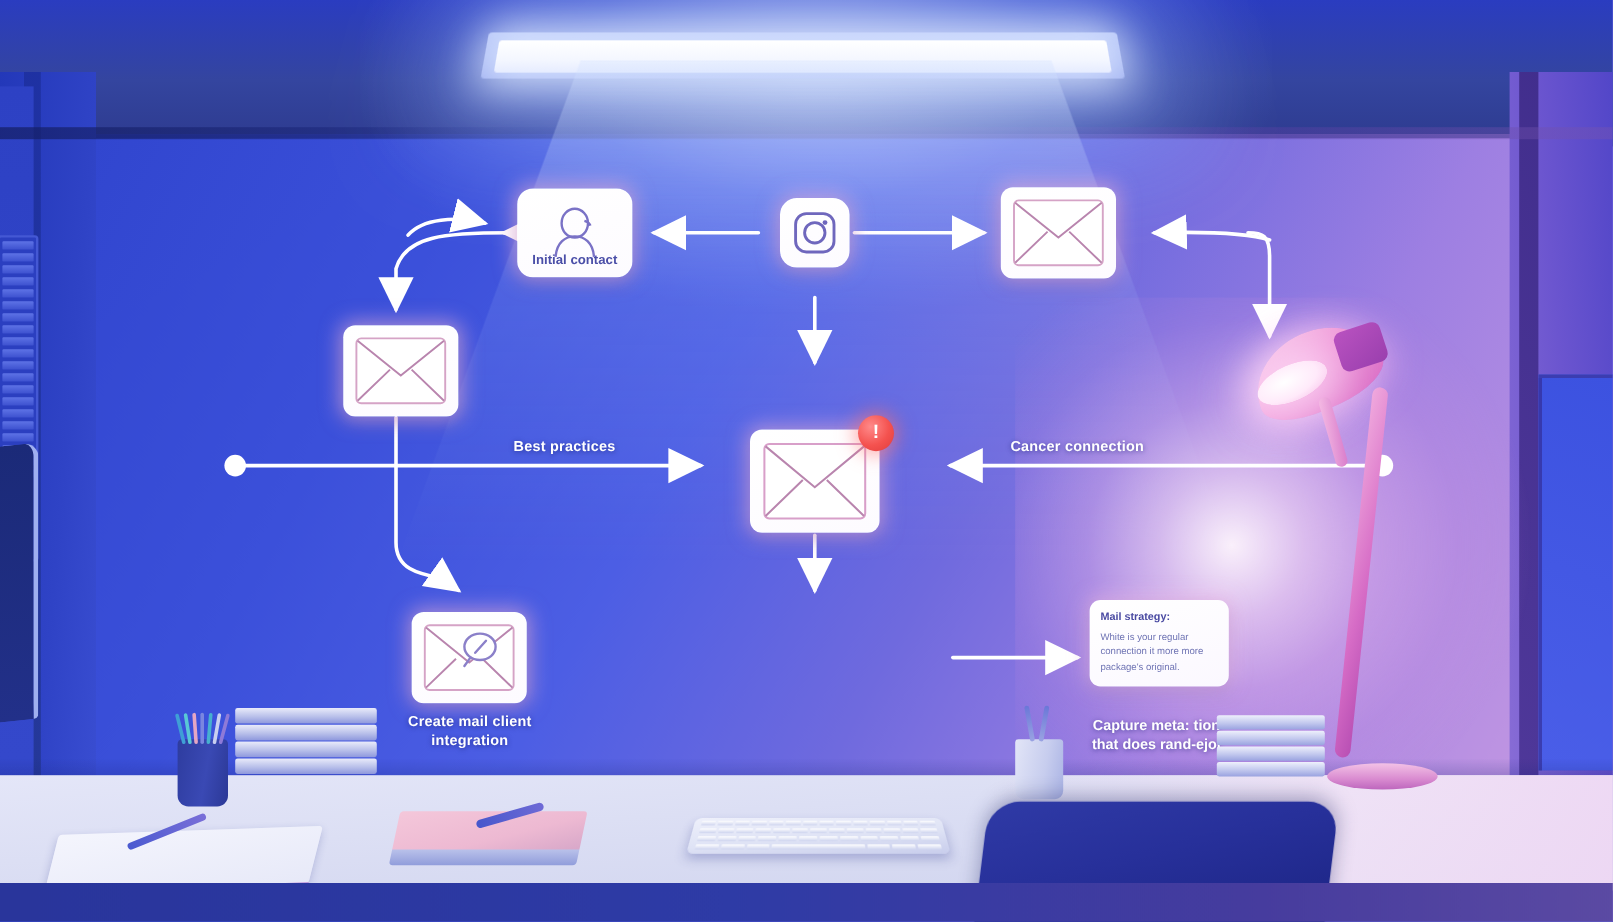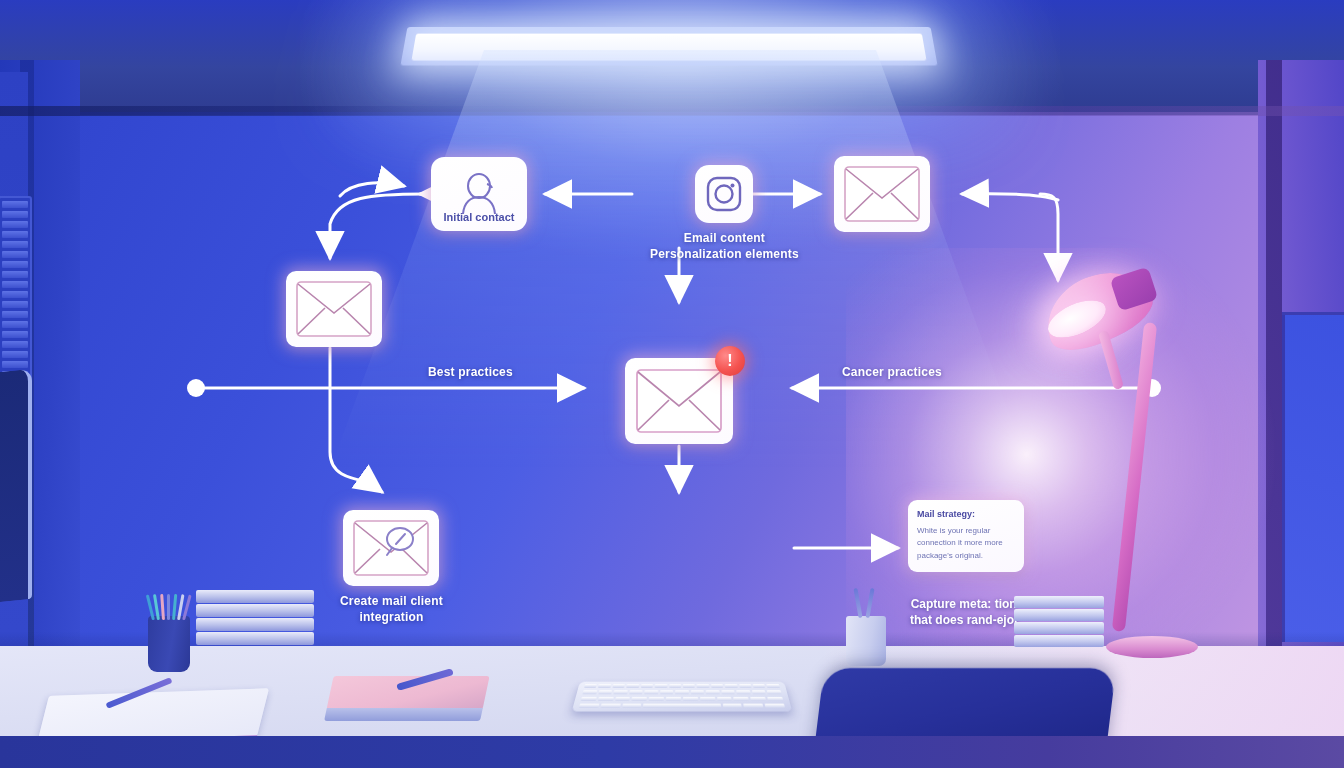--- a/index.html
+++ b/index.html
@@ -470,22 +470,20 @@
   </div>
 
   <div class="node" style="left:650px; top:165px;">
     <div class="card sq-sm">
       <svg width="36" height="36" viewBox="0 0 36 36">
         <rect x="2" y="2" width="32" height="32" rx="9" fill="none" stroke="#6f67bd" stroke-width="2.4"></rect>
         <circle cx="18" cy="18" r="8.5" fill="none" stroke="#6f67bd" stroke-width="2.4"></circle>
         <circle cx="26.5" cy="9.5" r="2" fill="#6f67bd"></circle>
       </svg>
     </div>
-    <div class="node-label">Email content
-Personalization elements</div>
   </div>
 
   <div class="node" style="left:834px; top:156px;">
     <div class="card env">
       <svg width="78" height="58" viewBox="0 0 78 58">
         <rect x="2" y="2" width="74" height="54" rx="4" fill="#ffffff" stroke="#d5a3c6" stroke-width="1.6"></rect>
         <path d="M3,4 L39,33 L75,4" fill="none" stroke="#b985ae" stroke-width="1.6"></path>
         <path d="M3,54 L30,28 M75,54 L48,28" fill="none" stroke="#b985ae" stroke-width="1.6"></path>
       </svg>
     </div>
@@ -521,21 +519,21 @@
         <ellipse cx="48" cy="20" rx="13" ry="11" fill="#ffffff" stroke="#8b80c9" stroke-width="2"></ellipse>
         <path d="M44,25 L53,15" stroke="#8b80c9" stroke-width="2" stroke-linecap="round"></path>
         <path d="M40,29 L35,36" stroke="#8b80c9" stroke-width="2" stroke-linecap="round"></path>
       </svg>
     </div>
     <div class="node-label">Create mail client
 integration</div>
   </div>
 
   <div class="edge-label" style="left:428px; top:365px;">Best practices</div>
-  <div class="edge-label" style="left:842px; top:365px;">Cancer practices</div>
+  <div class="edge-label" style="left:842px; top:365px;">Cancer connection</div>
 
   <div class="monitor-neck"></div>
   <div class="monitor-base"></div>
 
   <div class="tooltip-card">
     <div class="tooltip-title">Mail strategy:</div>
     <div class="tooltip-body">White is your regular
 connection it more more
 package's original.</div>
   </div>

